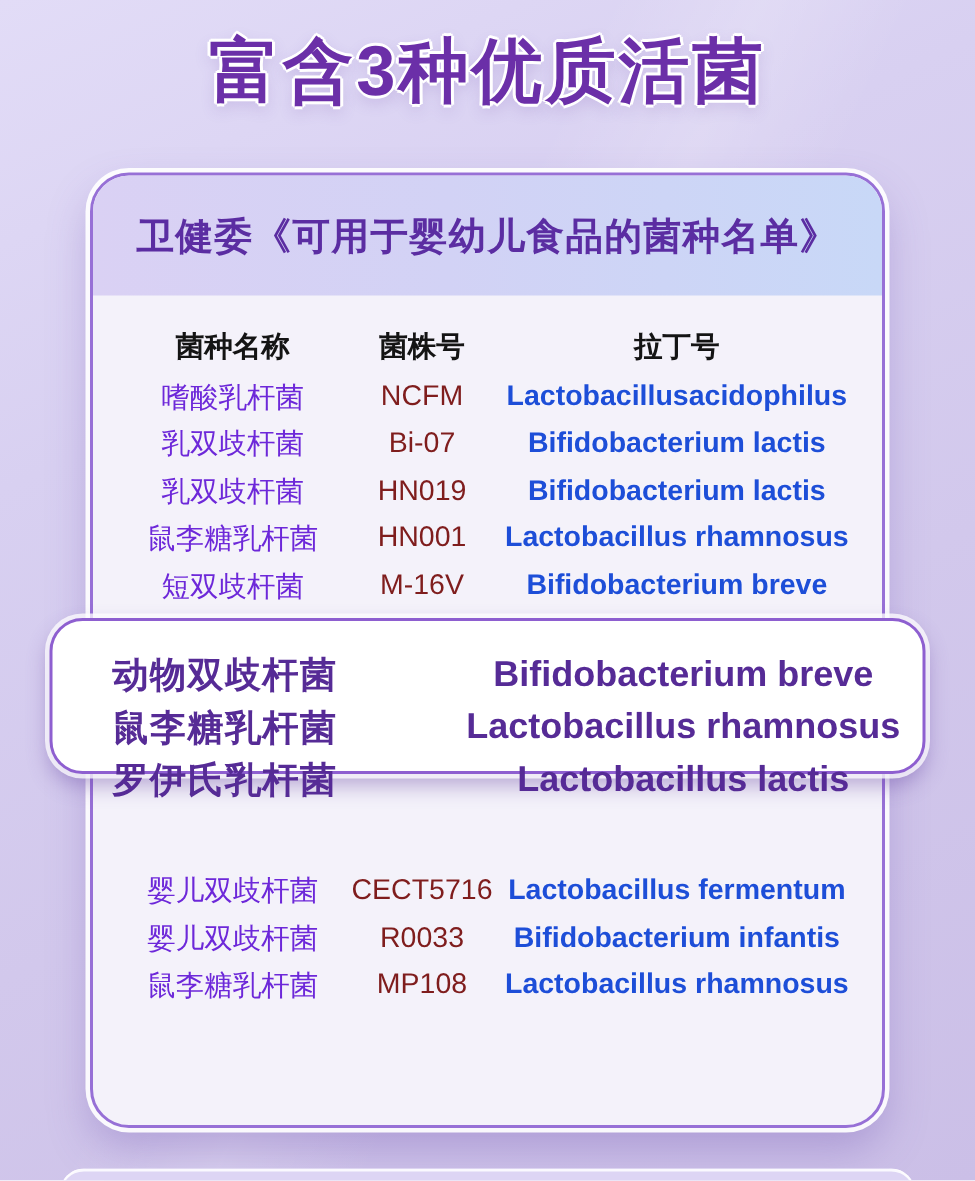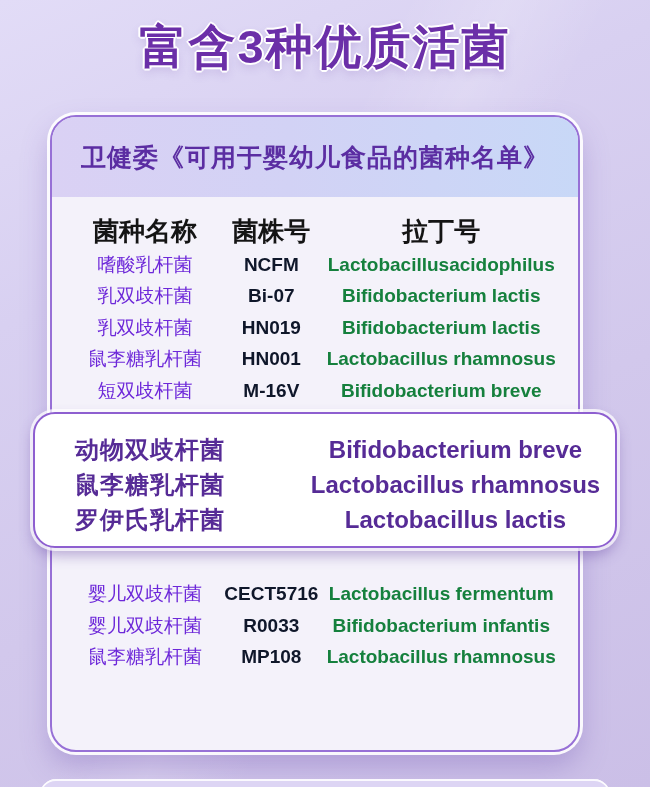--- a/index.html
+++ b/index.html
@@ -14,46 +14,46 @@
     pointer-events:none;
   }
   .page-title{
     position:absolute;top:16px;left:0;width:100%;text-align:center;
     font-size:47px;font-weight:900;letter-spacing:2px;color:#6B2FA8;
     text-shadow:-2px 0 0 #fff,2px 0 0 #fff,0 -2px 0 #fff,0 2px 0 #fff,
                 -1px -1px 0 #fff,1px 1px 0 #fff,-1px 1px 0 #fff,1px -1px 0 #fff,
                 0 4px 10px rgba(110,70,170,0.25);
   }
   .info-card{
-    position:absolute;left:50px;top:115px;width:530px;height:637px;
+    position:absolute;left:60px;top:115px;width:530px;height:637px;
     box-sizing:border-box;border:2px solid #9770D6;border-radius:26px;
     background:#F4F2FA;overflow:hidden;
     box-shadow:0 0 0 3px rgba(255,255,255,0.92),0 14px 28px rgba(116,86,178,0.35);
   }
   .card-header-band{
     height:80px;display:flex;align-items:center;justify-content:center;
     background:linear-gradient(90deg,#DAD1F4 0%,#D2D2F5 45%,#C8D8F7 100%);
   }
   .card-header-title{
     font-size:25px;font-weight:800;color:#5B2DA2;letter-spacing:1px;
   }
   .card-body{padding-top:16px;}
   .t-row{display:flex;align-items:center;height:31.5px;white-space:nowrap;}
   .t-row.header{height:36px;}
   .t-cell{display:flex;justify-content:center;align-items:center;overflow:visible;}
   .c1{width:35.4%;}
   .c2{width:12.6%;}
   .c3{width:52%;}
-  .t-row.header .t-cell{font-size:26px;font-weight:800;color:#141414;}
+  .t-row.header .t-cell{font-size:19px;font-weight:800;color:#141414;}
   .cell-name{font-size:19px;font-weight:400;color:#6d28d9;}
-  .cell-strain{font-size:19px;font-weight:700;color:#0f172a;}
-  .cell-latin{font-size:19px;font-weight:700;color:#15803d;}
+  .cell-strain{font-size:19px;font-weight:400;color:#7f1d1d;}
+  .cell-latin{font-size:19px;font-weight:700;color:#1d4ed8;}
   .highlight-spacer{height:172px;}
   .highlight-card{
-    position:absolute;left:33px;top:412px;width:584px;height:136px;
+    position:absolute;left:33px;top:412px;width:584px;height:104px;
     box-sizing:border-box;border:2px solid #8E5FD0;border-radius:22px;
     background:#FFFFFF;z-index:5;padding-top:18px;
     box-shadow:0 0 0 3px rgba(255,255,255,0.75),0 7px 14px rgba(104,72,165,0.45);
   }
   .h-row{display:flex;align-items:center;height:35px;white-space:nowrap;}
   .h-cell-name{width:45%;display:flex;justify-content:flex-start;padding-left:40px;box-sizing:border-box;}
   .h-cell-latin{width:55%;display:flex;justify-content:center;}
   .h-name{font-size:24px;font-weight:800;color:#562B96;letter-spacing:1px;}
   .h-latin{font-size:24px;font-weight:800;color:#562B96;}
   .next-card-edge{

